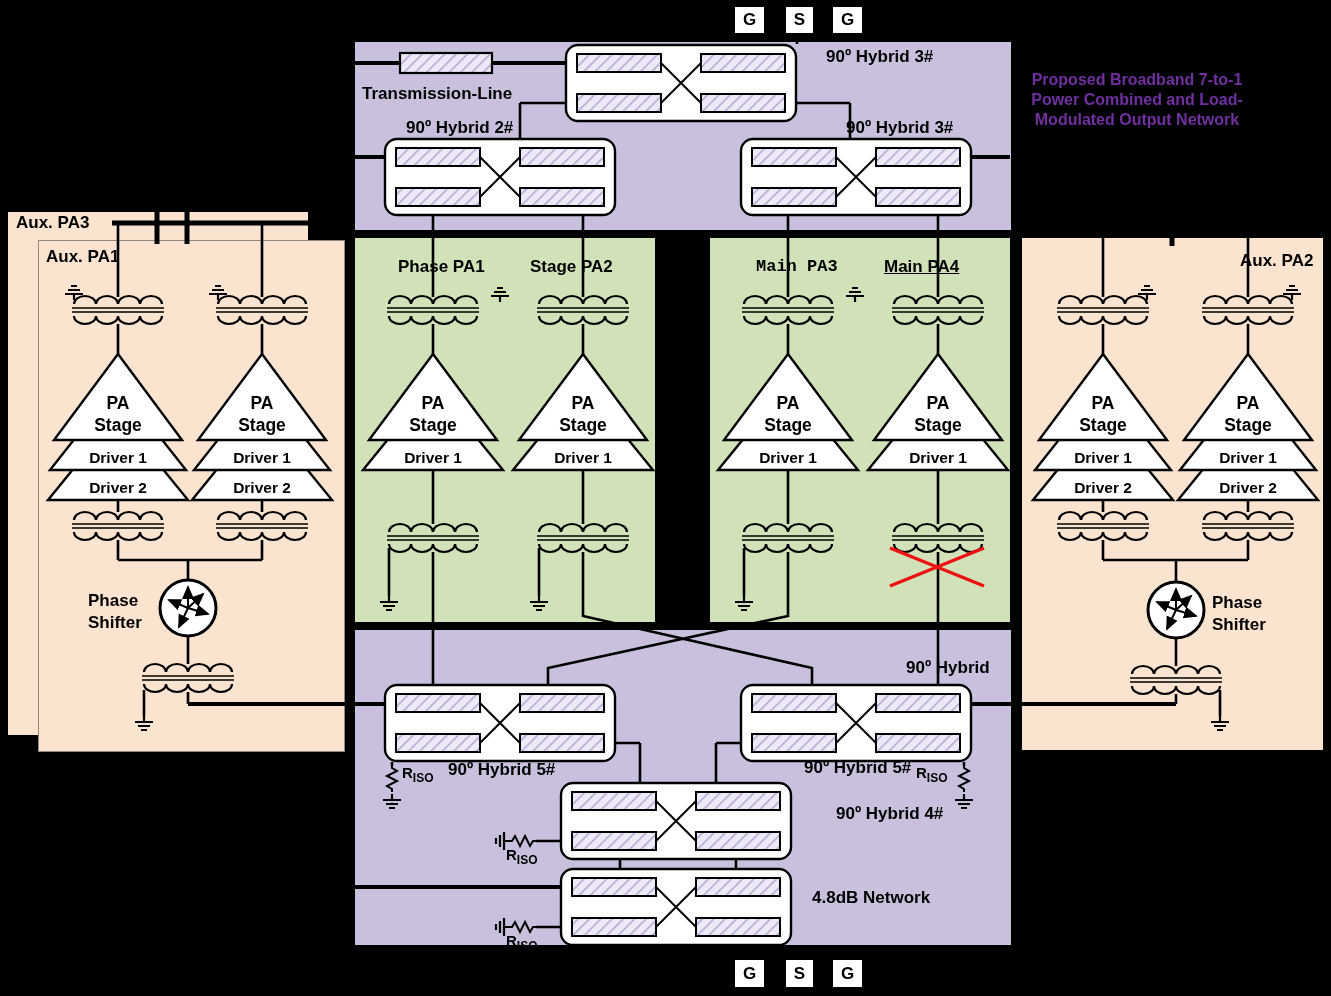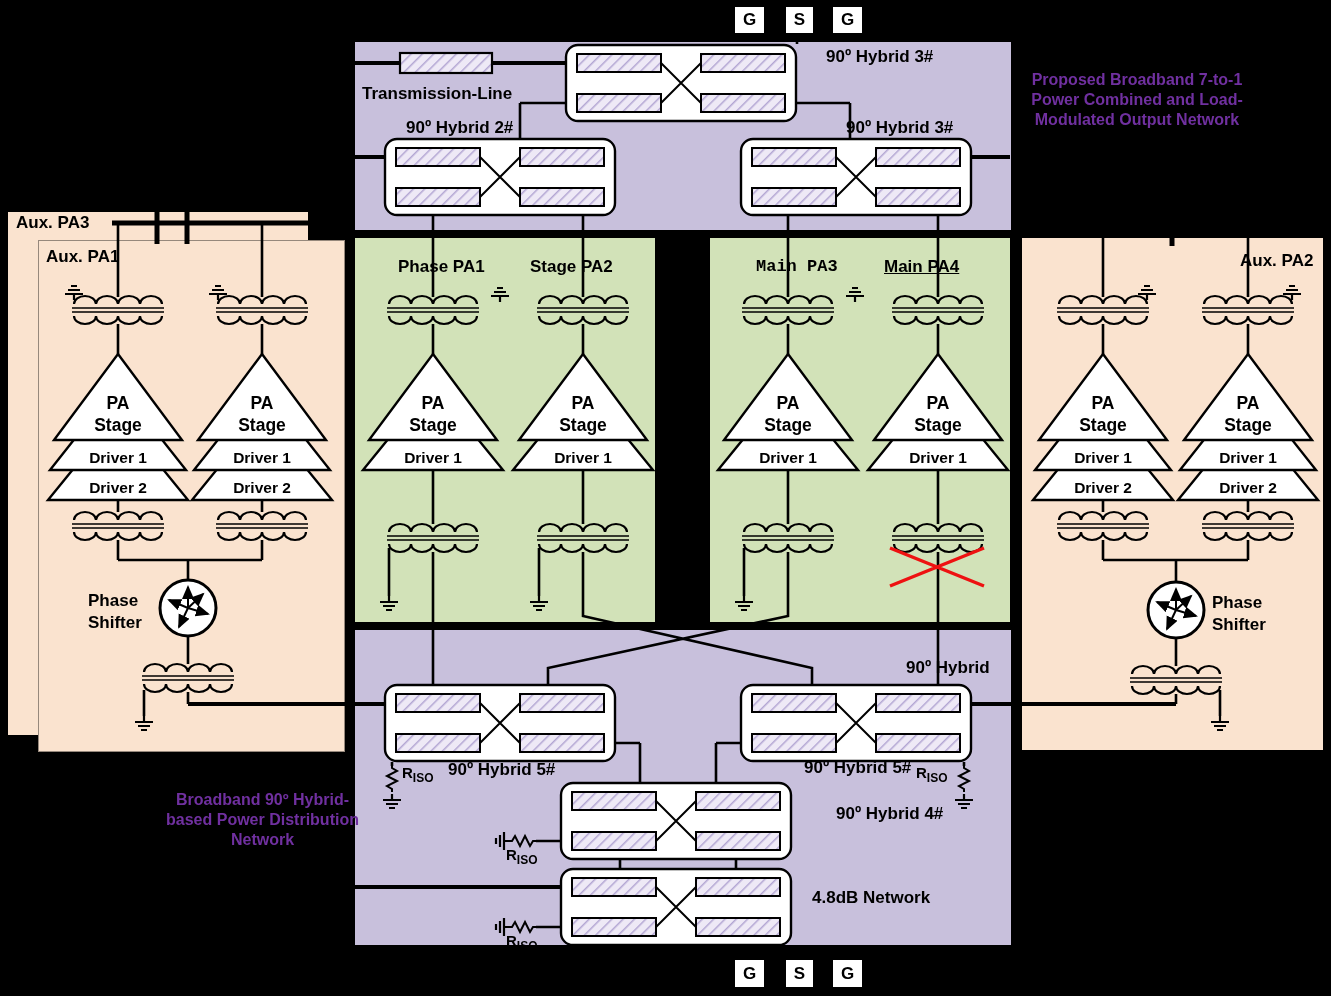--- a/index.html
+++ b/index.html
@@ -234,20 +234,19 @@
   <div class="lbl ps-lbl" style="left:1212px;top:592px;width:64px;">
     <span>Phase</span>
     <span>Shifter</span>
   </div>
 
   <div class="lbl" style="left:906px;top:658px;">90º Hybrid</div>
   <div class="lbl" style="left:448px;top:760px;">90º Hybrid 5#</div>
   <div class="lbl" style="left:804px;top:758px;">90º Hybrid 5#</div>
   <div class="lbl" style="left:836px;top:804px;text-align:right;">90º Hybrid 4#</div>
   <div class="lbl" style="left:812px;top:888px;">4.8dB Network</div>
-  <div class="note" style="left:160px;top:790px;width:205px;">Broadband 90º Hybrid-based Power Distribution Network</div>
 
   <div class="riso" style="left:402px;top:764px;"><span>R</span><sub>ISO</sub></div>
   <div class="riso" style="left:916px;top:764px;"><span>R</span><sub>ISO</sub></div>
   <div class="riso" style="left:506px;top:846px;"><span>R</span><sub>ISO</sub></div>
   <div class="riso" style="left:506px;top:932px;"><span>R</span><sub>ISO</sub></div>
 
 </div>
 
 </body></html>

